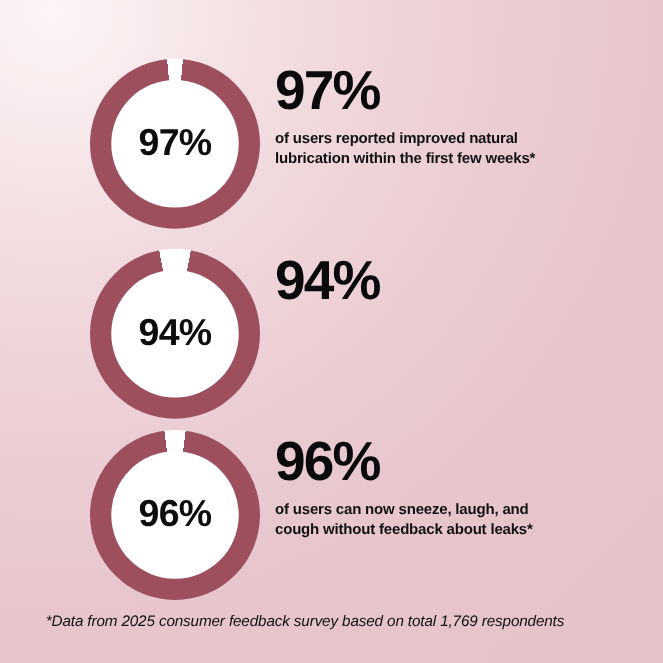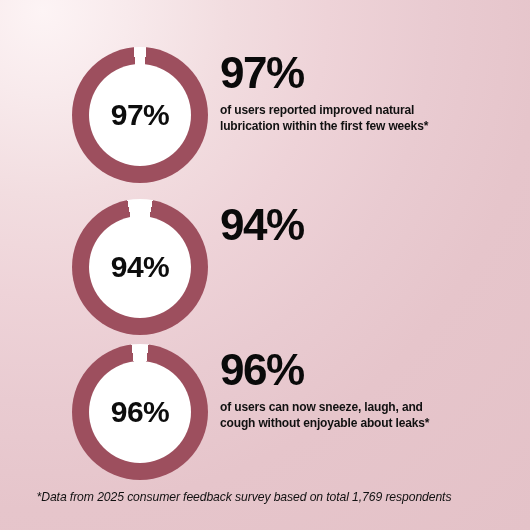--- a/index.html
+++ b/index.html
@@ -131,19 +131,19 @@
 
   <div class="stat-row" style="top: 344px;">
     <div class="donut-wrap">
       <div class="donut-ring" style="background: conic-gradient(from 7.2deg, rgb(157, 79, 94) 0deg, rgb(157, 79, 94) 345.6deg, rgb(255, 255, 255) 345.6deg, rgb(255, 255, 255) 360deg);"></div>
       <div class="donut-hole">
         <span class="donut-label">96%</span>
       </div>
     </div>
     <div class="stat-text">
       <div class="stat-big">96%</div>
-      <div class="stat-desc">of users can now sneeze, laugh, and cough without enjoyable about leaks*</div>
+      <div class="stat-desc">of users can now sneeze, laugh, and cough without feedback about leaks*</div>
     </div>
   </div>
 
   <div class="footnote">*Data from 2025 consumer feedback survey based on total 1,769 respondents</div>
 
 </div>
 
 </body></html>

